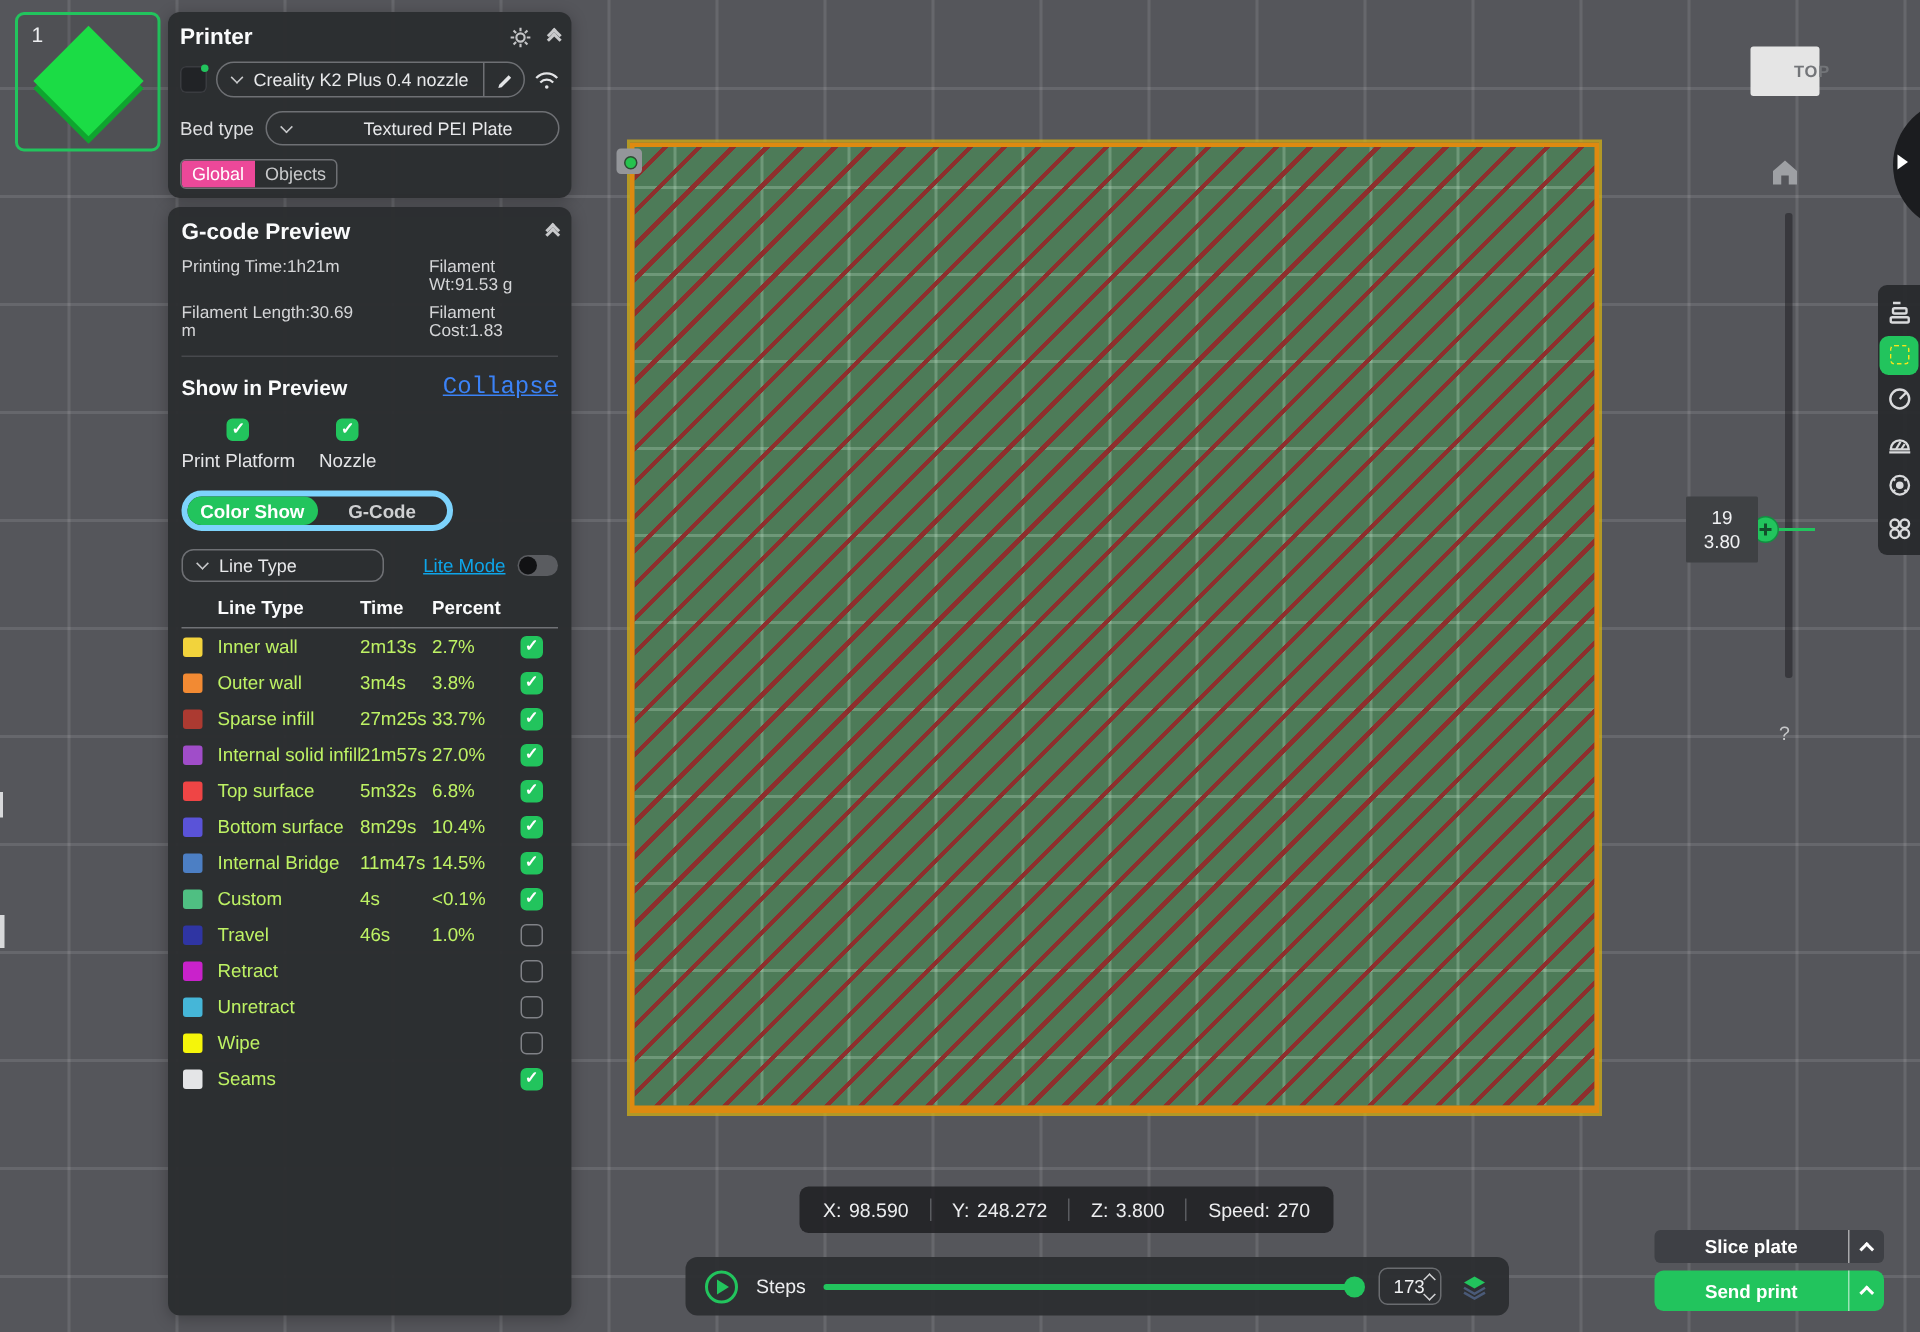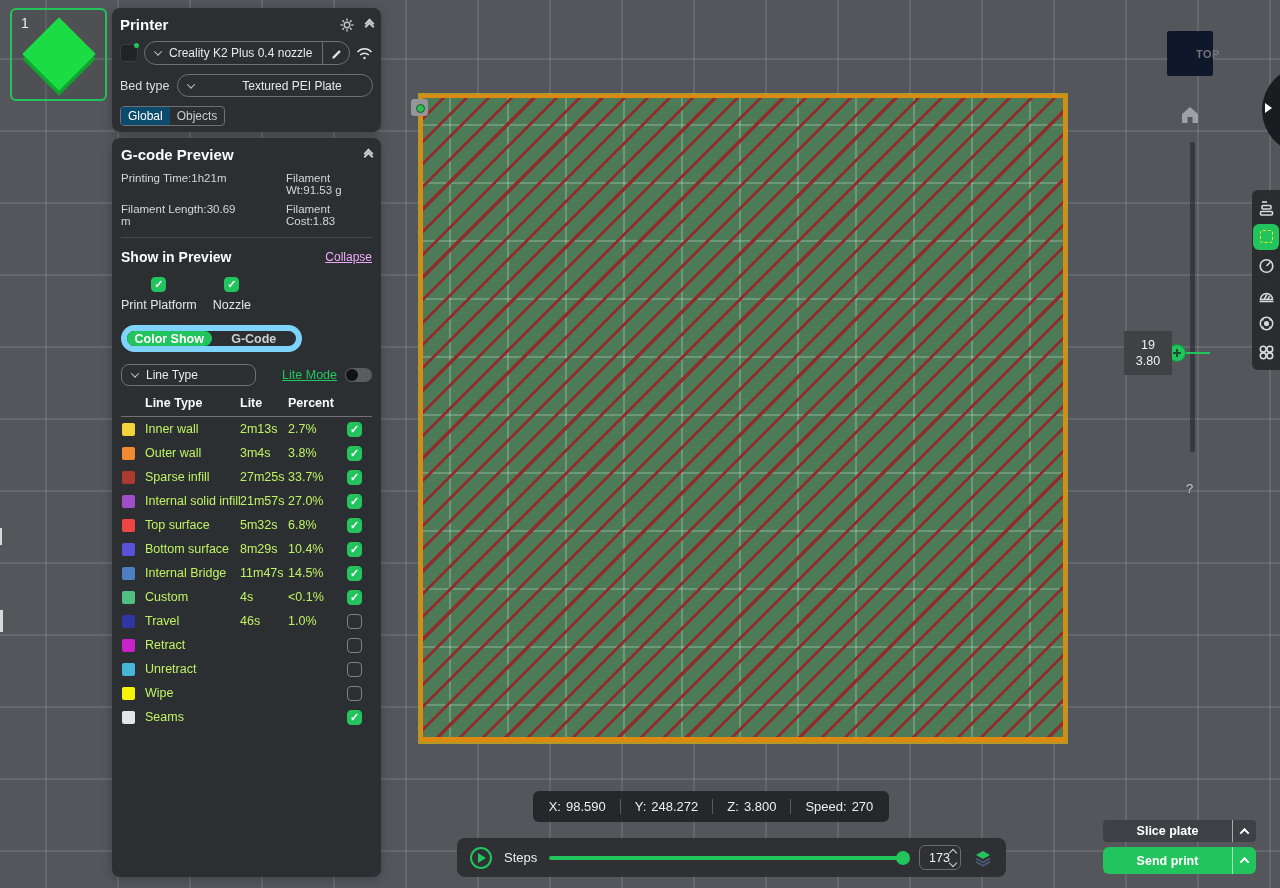--- a/index.html
+++ b/index.html
@@ -70,45 +70,45 @@
   .dev-icon { width:18px; height:18px; background:#212326; border-radius:4px; position:relative; flex:none;
               box-shadow:inset 0 0 0 1px #3A3C40; }
   .dev-icon::after { content:""; position:absolute; right:-1px; top:-1px; width:5px; height:5px;
                      border-radius:50%; background:#22C45D; }
   .bedrow { display:flex; align-items:center; gap:8px; margin-top:9px; font-size:12.5px; color:#DDDEE0; }
   .bedrow .dd { flex:1; height:23px;gap:48px; }
 
   .scope-seg { display:inline-flex; border:1px solid #6E7074; border-radius:4px; overflow:hidden;
                height:20px; font-size:12px; margin-top:9px; }
   .scope-tab { padding:0 7px; line-height:18px; color:#C9CACC; }
-  .scope-tab.active { background:#0c4a6e; color:#fff; }
+  .scope-tab.active { background:#ec4899; color:#fff; }
 
   
   .stats-row { display:flex; margin-top:9px; font-size:11.5px; color:#D4D5D7;gap:39px; }
   .stats-row .c1 { width:126px; flex:none; }
   .divider { border-top:1px solid #47494D; margin-top:10px; }
   .sip-head { display:flex; align-items:center; margin-top:11px; }
   .sip-title { font-size:14px; font-weight:700; color:#FAFBFC; }
-  .collapse-link { margin-left:auto; font-size:12px; color:#f0abfc; text-decoration:underline; }
+  .collapse-link { margin-left:auto; font-size:16px; color:#3b82f6; text-decoration:underline;font-family:Liberation Mono, monospace; }
   .cbx-row { display:flex; align-items:center; gap:16px; margin-top:12px; font-size:12.5px; color:#E4E5E7; }
   .cbx-item { display:flex; align-items:center; gap:6px;flex-direction:column; }
   .cbx { width:15px; height:15px; border:1.5px solid #808287; border-radius:4px; flex:none;
          display:flex; align-items:center; justify-content:center; }
   .cbx.checked { background:#22C45D; border-color:#22C45D; }
   .cbx.checked::after { content:"✓"; color:#fff; font-size:11px; font-weight:700; line-height:1; }
 
-  .mode-seg { display:flex; border:6px solid #7dd3fc; border-radius:15px; height:27px; width:181px;
+  .mode-seg { display:flex; border:4px solid #7dd3fc; border-radius:15px; height:27px; width:181px;
               margin-top:13px; }
   .mode-tab { flex:1; display:flex; align-items:center; justify-content:center; font-size:12.5px;
               font-weight:700; color:#CFD0D2; border-radius:14px; }
   .mode-tab.active { background:#22C45D; color:#fff; }
 
   .lt-row { display:flex; align-items:center; margin-top:12px; }
   .lt-dd { width:135px; height:22px; border-radius:8px; }
-  .lite-label { margin-left:auto; font-size:12.5px; color:#22c55e; text-decoration:underline; }
+  .lite-label { margin-left:auto; font-size:12.5px; color:#0ea5e9; text-decoration:underline; }
   .toggle { width:27px; height:14px; border-radius:7px; background:#5A5C60; position:relative;
             margin-left:8px; flex:none; }
   .toggle::after { content:""; position:absolute; left:1px; top:1px; width:12px; height:12px;
                    border-radius:50%; background:#111214; }
 
   .tgrid { display:grid; grid-template-columns:24px 95px 48px 56px 1fr; align-items:center; }
   .thead { margin-top:10px; font-size:12.5px; font-weight:700; color:#FAFBFC; }
   .thead-div { border-top:1px solid #707276; margin-top:6px; }
   .trow { height:24px; font-size:12.5px; color:#bef264; }
   .swatch { width:13px; height:13px; border-radius:2px; margin-left:1px; }
@@ -118,21 +118,21 @@
   
   .plate-thumb { position:absolute; left:10px; top:8px; width:97px; height:93px;
                  border:2px solid #22C45D; border-radius:6px; background:rgba(30,32,34,0.10); }
   .plate-num { position:absolute; left:9px; top:5px; font-size:14px; color:#EDEEF0; }
   .diamond-shadow { position:absolute; left:21px; top:23px; width:52px; height:52px;
                     background:#0FA52F; transform:rotate(45deg); }
   .diamond { position:absolute; left:21px; top:18px; width:52px; height:52px;
              background:#1BDC45; transform:rotate(45deg); }
 
   
-  .viewcube { position:absolute; left:1167px; top:31px; width:46px; height:45px; background:#0f172a;
+  .viewcube { position:absolute; left:1167px; top:31px; width:46px; height:33px; background:#e5e5e5;
               border-radius:2px; display:flex; align-items:center; justify-content:center;
               color:#737579; font-weight:700; font-size:11px; letter-spacing:0.5px;padding-left:36px; }
   .home { position:absolute; left:1178px; top:103px; }
   .blackcirc { position:absolute; left:1262px; top:66px; width:88px; height:88px; border-radius:50%;
                background:#1B1C1F; }
   .blackcirc::after { content:""; position:absolute; left:3px; top:37px; width:0; height:0;
                       border-left:7px solid #fff; border-top:5px solid transparent;
                       border-bottom:5px solid transparent; }
   .help-q { position:absolute; left:1186px; top:481px; font-size:13px; color:#C6C7C9; }
   .edge-mark { position:absolute; background:#D8D9DB; }
@@ -378,21 +378,21 @@
       <span class="chv"></span>
       <span>Line Type</span>
     </div>
     <span class="lite-label">Lite Mode</span>
     <span class="toggle"></span>
   </div>
 
   <div class="tgrid thead">
     <span></span>
     <span>Line Type</span>
-    <span>Lite</span>
+    <span>Time</span>
     <span>Percent</span>
     <span></span>
   </div>
   <div class="thead-div"></div>
 
   <div class="tgrid trow">
     <span class="swatch" style="background: rgb(242, 211, 60);"></span>
     <span class="tlabel">Inner wall</span>
     <span>2m13s</span>
     <span>2.7%</span>

